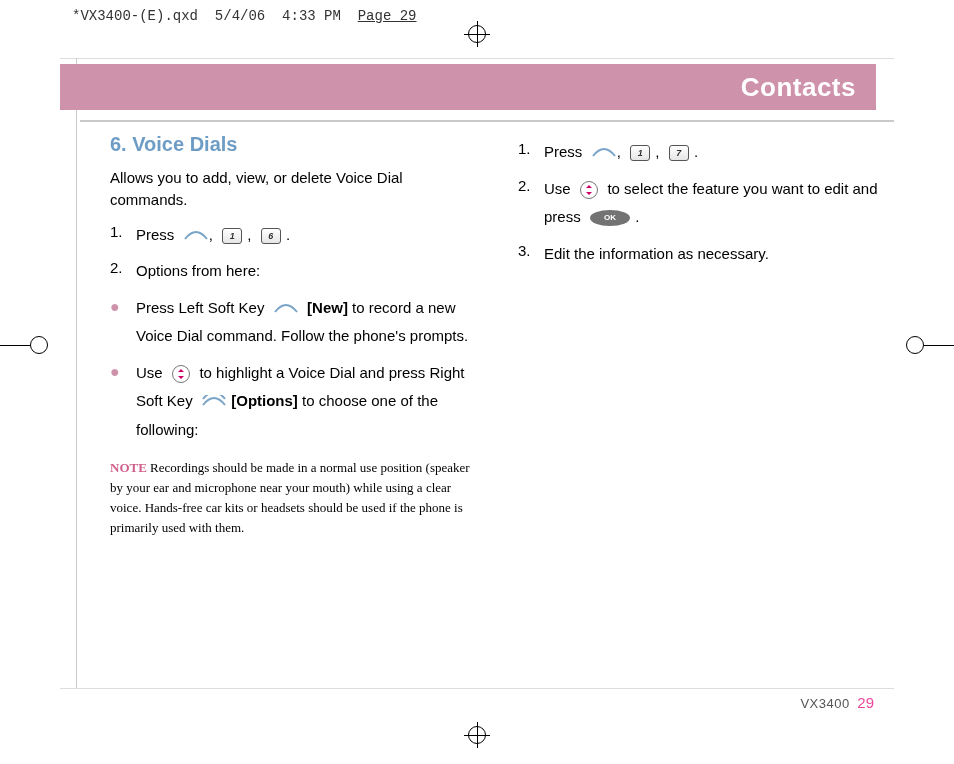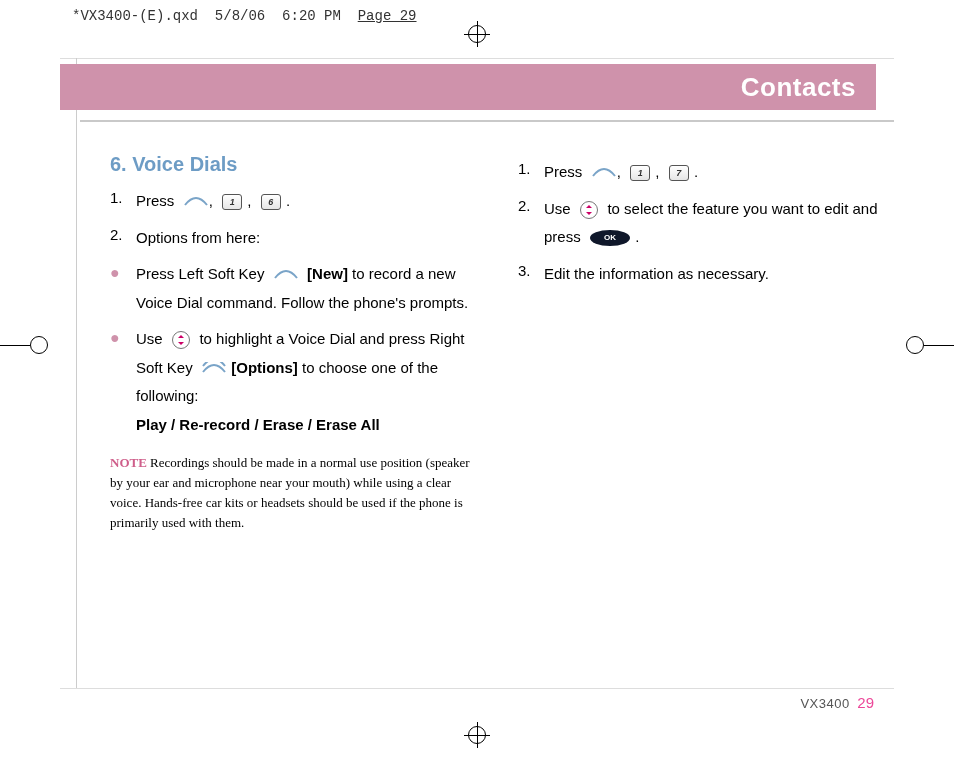--- a/index.html
+++ b/index.html
@@ -48,21 +48,21 @@
     position:absolute; top:64px; right:60px; width:18px; height:46px; background:#fff;
   }
 
   .rule-below-header {
     position:absolute; top:120px; left:80px; right:60px; height:2px; background:#c9c9c9;
   }
 
   
   .content {
     position:absolute; top:130px; left:110px; right:70px;
-    display:flex; gap:42px;margin-top:20px;
+    display:flex; gap:42px;
   }
   .col { flex:1 1 0; font-size:15px; line-height:1.45; }
   .h2 {
     color:#6d9cc5; font-size:20px; font-weight:bold; margin-bottom:8px;
     font-family: Arial, sans-serif;
   }
   .intro { margin-bottom:10px; }
   .step { display:flex; margin:8px 0; }
   .step .num { width:26px; flex:0 0 26px; }
   .step .body { flex:1; line-height:1.9; }
@@ -98,39 +98,39 @@
     border-bottom:3px solid #c06; 
   }
   .key-nav::after {
     content:""; position:absolute; left:50%; bottom:3px; transform:translateX(-50%);
     border-left:3px solid transparent; border-right:3px solid transparent;
     border-top:3px solid #c06;
   }
   .key-ok {
     display:inline-block; vertical-align:middle;
     width:40px; height:16px; border-radius:50%;
-    background:#0f172a; color:#fff; font-size:8px; font-weight:bold;
+    background:#737373; color:#fff; font-size:8px; font-weight:bold;
     text-align:center; line-height:16px; margin:0 1px;
   }
 
   
   .footer {
     position:absolute; top:694px; right:80px;
     font-size:13px; color:#555;
   }
   .footer .model { letter-spacing:0.5px; }
   .footer .pagenum { color:#ec4899; font-size:15px; margin-left:4px; }
 </style>
 </head>
 <body>
 
 <div class="slug">
   <span>*VX3400-(E).qxd</span>&nbsp;
-  <span>5/8/06</span>&nbsp;
-  <span>6:20 PM</span>&nbsp;
+  <span>5/4/06</span>&nbsp;
+  <span>4:33 PM</span>&nbsp;
   <span class="underline">Page 29</span>
 </div>
 
 <div class="reg-circle" style="top:25px; left:468px;"></div>
 <div class="reg-cross-h" style="top:34px; left:464px;"></div>
 <div class="reg-cross-v" style="top:21px; left:477px;"></div>
 
 <div class="reg-h" style="top:345px; left:0; width:30px;"></div>
 <div class="reg-circle" style="top:336px; left:30px;"></div>
 <div class="reg-h" style="top:345px; right:0; width:30px;"></div>
@@ -149,20 +149,21 @@
     <span class="header-title">Contacts</span>
   </div>
 </div>
 <div class="header-gap"></div>
 <div class="rule-below-header"></div>
 
 <div class="content">
 
   <div class="col">
     <div class="h2">6. Voice Dials</div>
+    <div class="intro">Allows you to add, view, or delete Voice Dial commands.</div>
 
     <div class="step">
       <div class="num">1.</div>
       <div class="body">
         <span>Press</span>
         &nbsp;<span class="key-soft"><svg width="24" height="14" viewBox="0 0 24 14">
               <path d="M1 10 Q12 -4 23 10" fill="none" stroke="#7aa4c8" stroke-width="2"></path>
             </svg></span>,
         &nbsp;<span class="key">1</span> ,
         &nbsp;<span class="key">6</span> .
@@ -191,21 +192,20 @@
       <div class="body">
         <span>Use</span>
         &nbsp;<span class="key-nav"></span>&nbsp;
         <span>to highlight a Voice Dial and press Right Soft Key</span>
         &nbsp;<span class="key-soft"><svg width="24" height="14" viewBox="0 0 24 14">
               <path d="M1 10 Q12 24 23 10" fill="none" stroke="#7aa4c8" stroke-width="2" transform="scale(1,-1) translate(0,-14)"></path>
               <path d="M1 10 Q12 -4 23 10" fill="none" stroke="#7aa4c8" stroke-width="2" transform="scale(-1,1) translate(-24,0)"></path>
             </svg></span>
         <span class="bold">[Options]</span>
         <span>to choose one of the following:</span><br>
-        <span class="bold">Play / Re-record / Erase / Erase All</span>
       </div>
     </div>
 
     <div class="note">
       <span class="note-label">NOTE</span>
       <span>Recordings should be made in a normal use position (speaker by your ear and microphone near your mouth) while using a clear voice. Hands-free car kits or headsets should be used if the phone is primarily used with them.</span>
     </div>
   </div>
 
   <div class="col">

